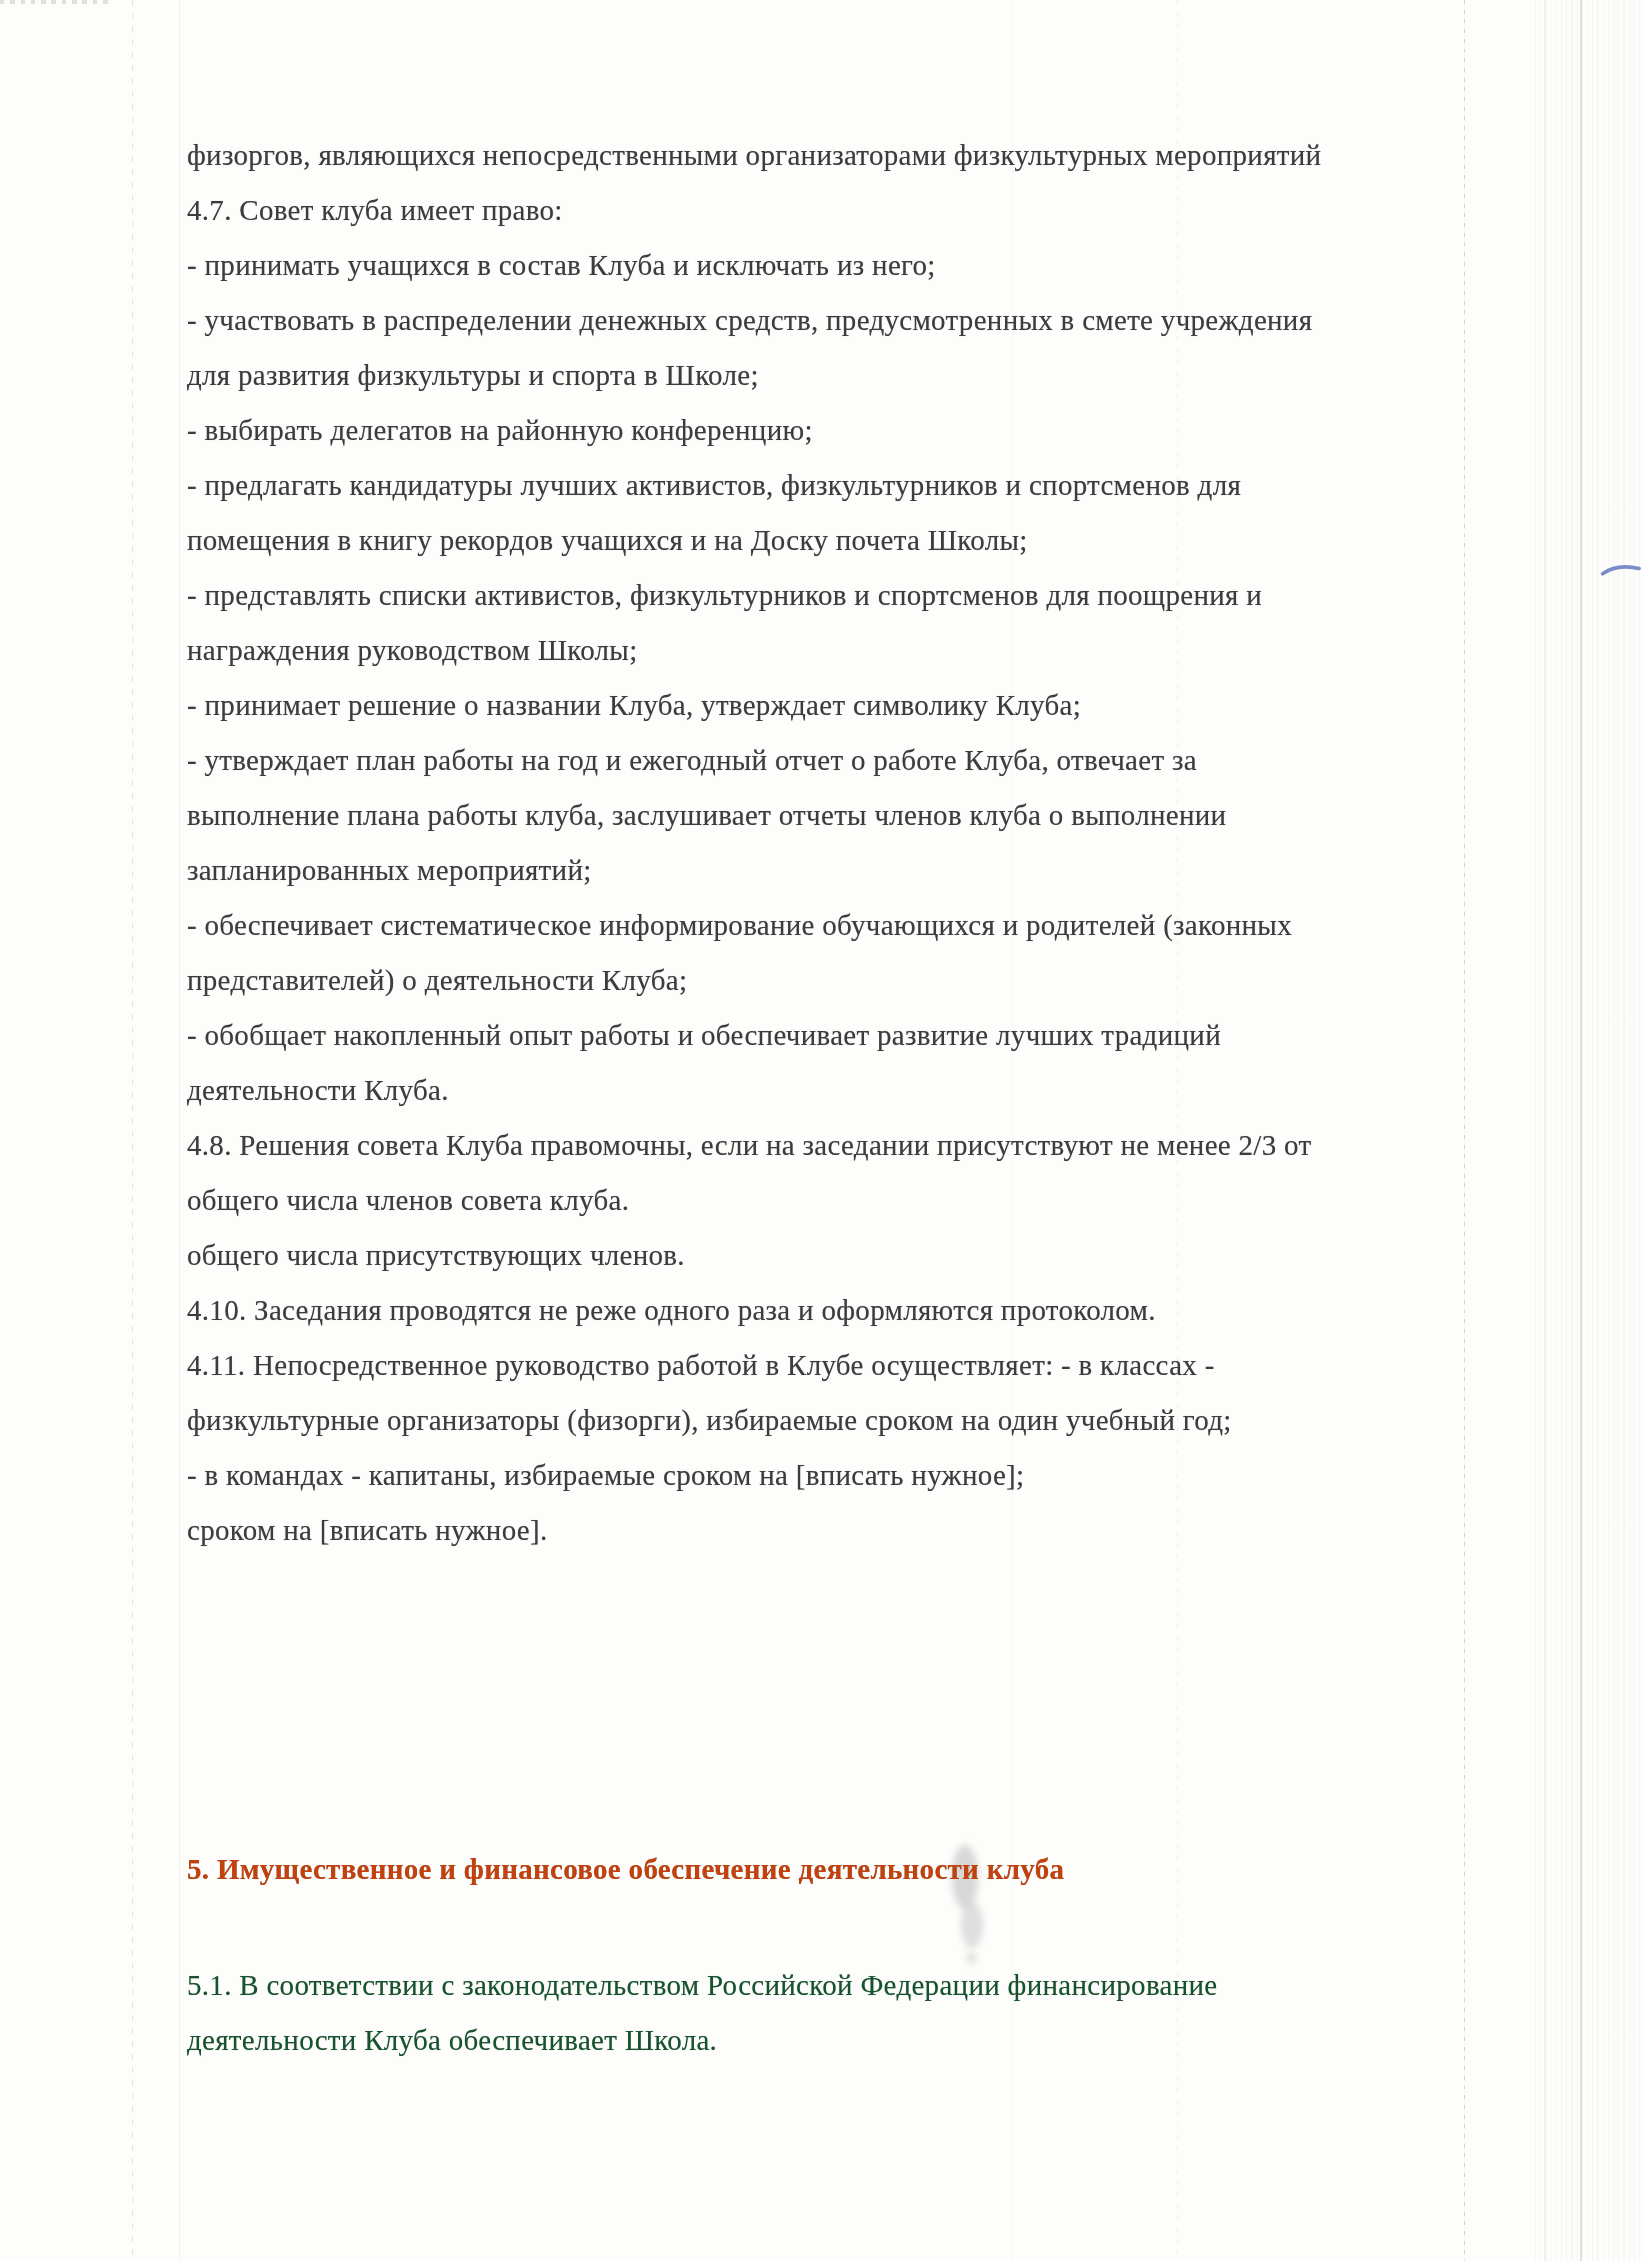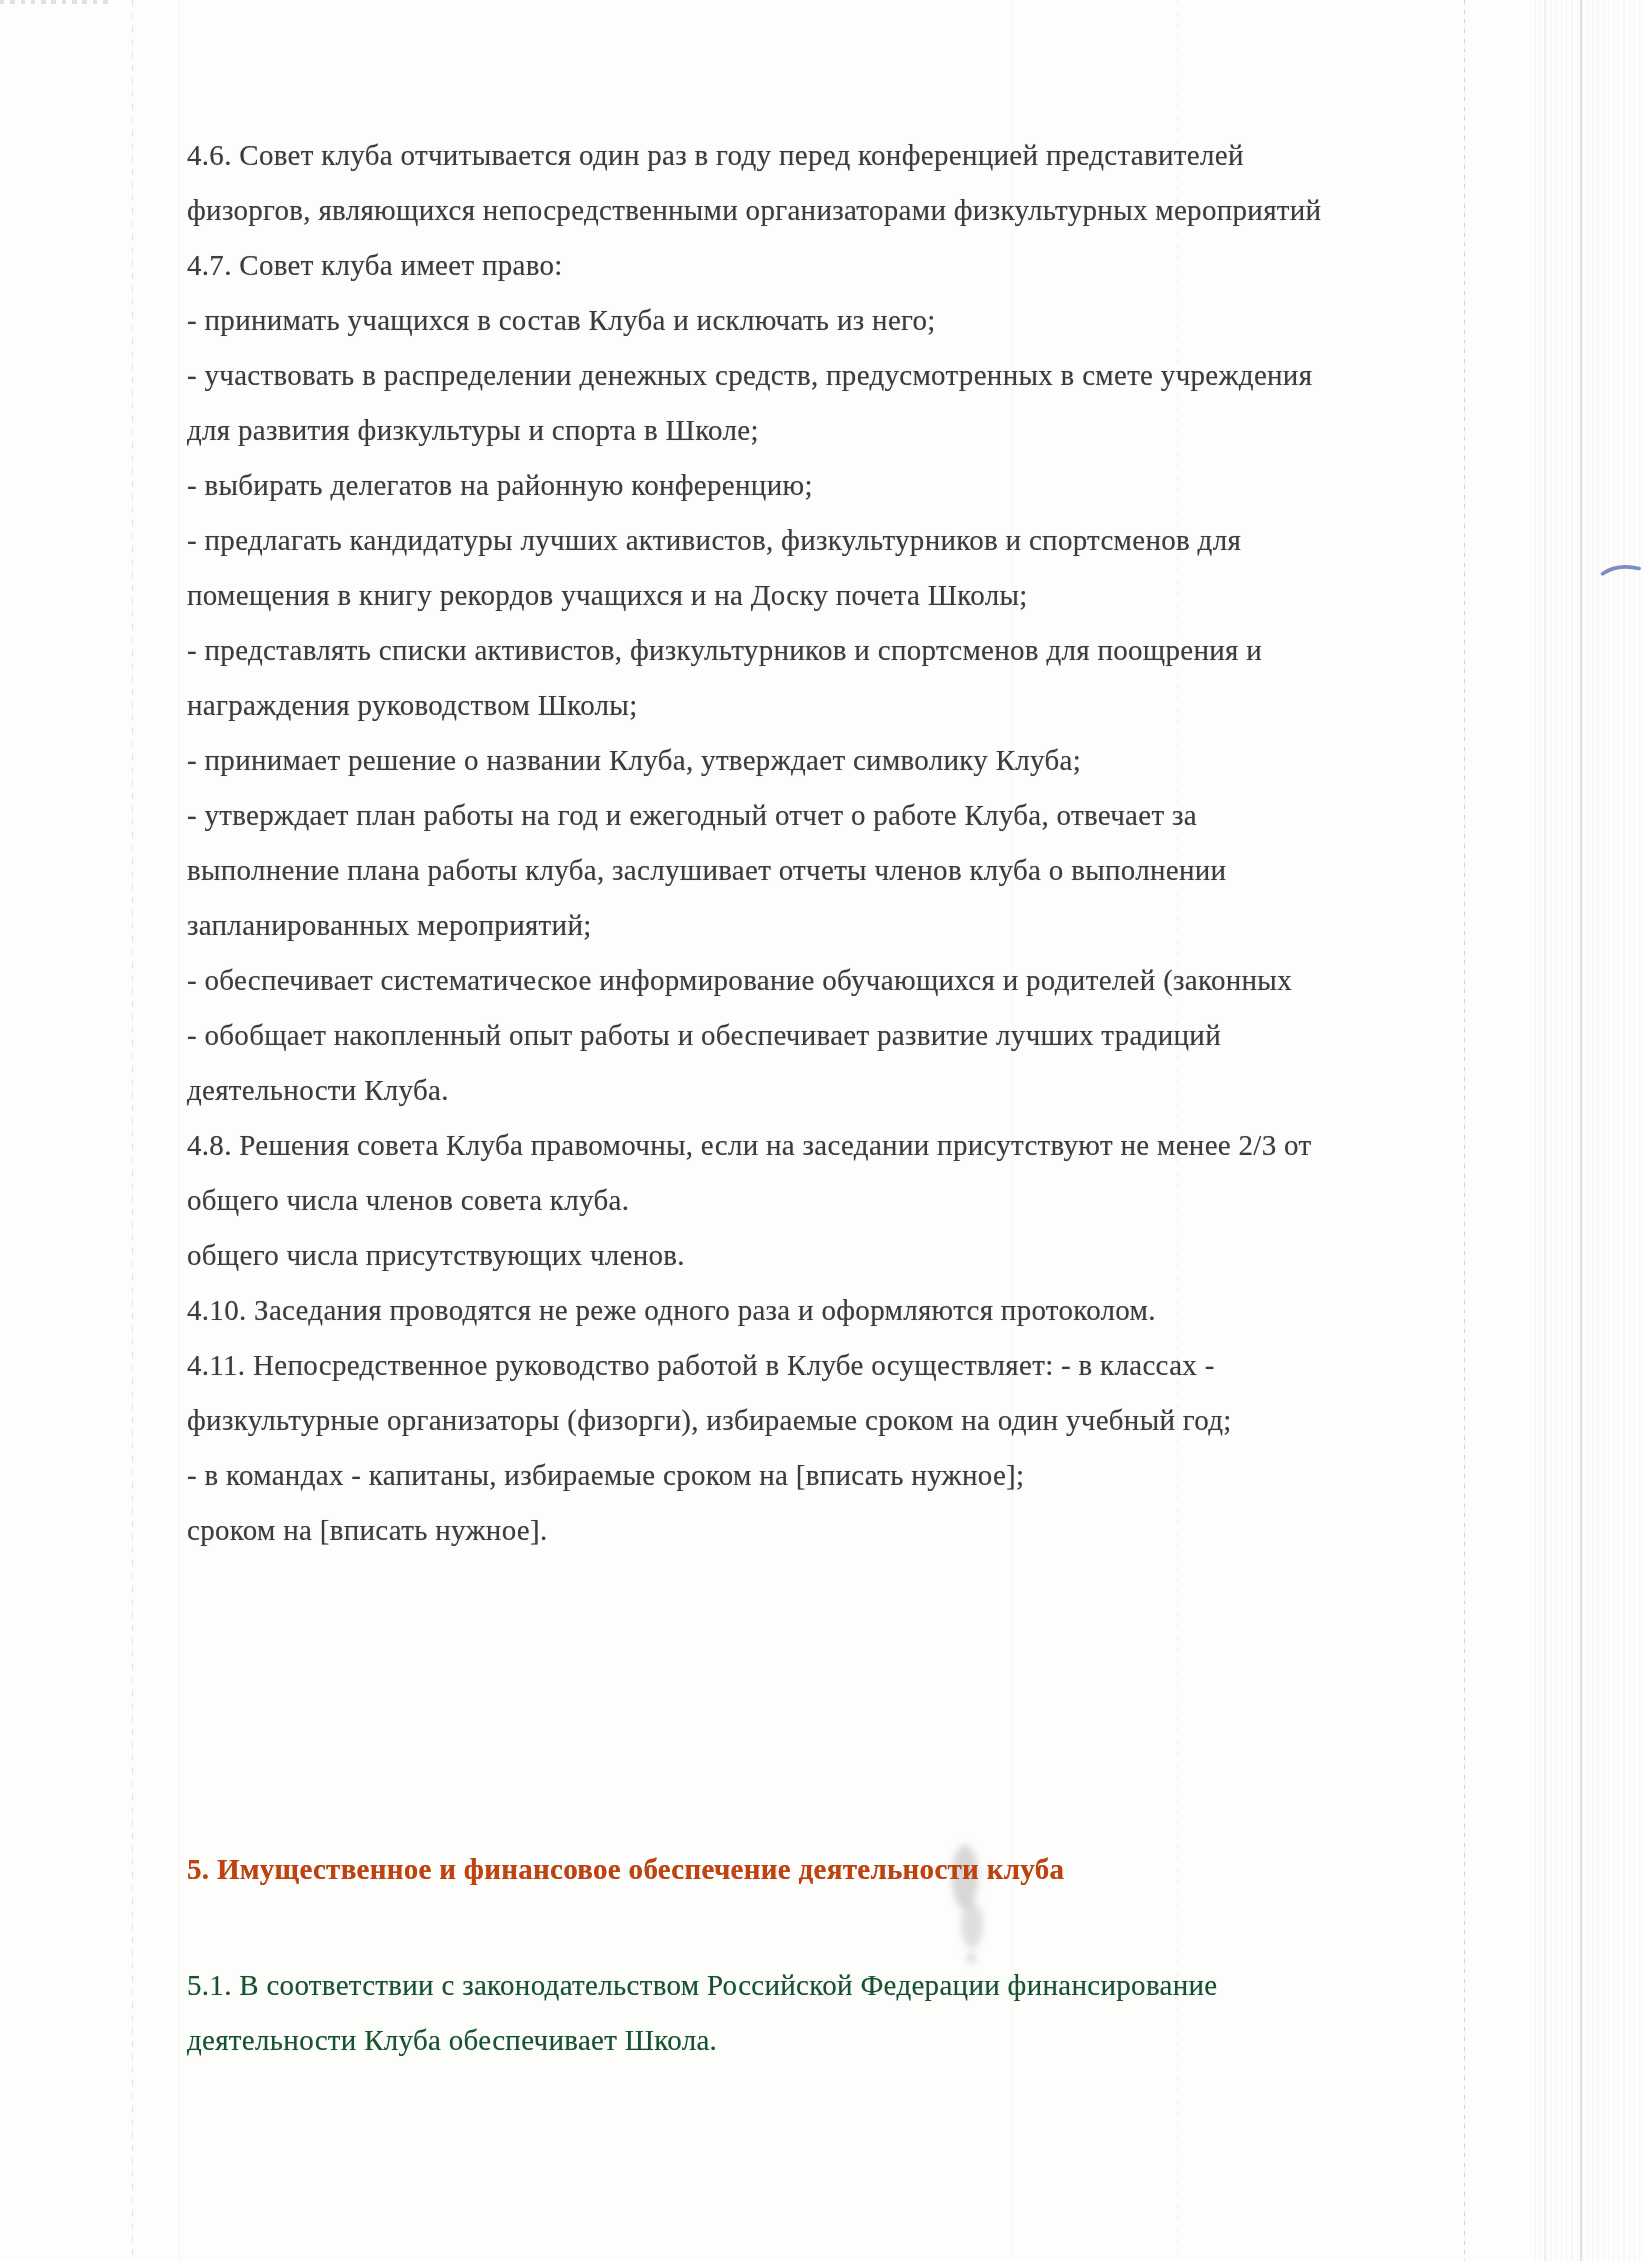--- a/index.html
+++ b/index.html
@@ -78,36 +78,36 @@
 
   <div class="smudge sm1"></div>
   <div class="smudge sm2"></div>
   <div class="smudge sm3"></div>
 
   <svg class="pen" width="43" height="17" viewBox="0 0 66 26">
     <path d="M4 18 C 18 8, 38 5, 60 10" fill="none" stroke="#5b6fbd" stroke-width="5.5" stroke-linecap="round" opacity="0.8"></path>
   </svg>
 
   <div class="textblock">
-    <div class="line">4.6. Совет клуба отчитывается один раз в году перед конференцией представителей</div>
     <div class="line">физоргов, являющихся непосредственными организаторами физкультурных мероприятий</div>
     <div class="line">4.7. Совет клуба имеет право:</div>
     <div class="line">- принимать учащихся в состав Клуба и исключать из него;</div>
     <div class="line">- участвовать в распределении денежных средств, предусмотренных в смете учреждения</div>
     <div class="line">для развития физкультуры и спорта в Школе;</div>
     <div class="line">- выбирать делегатов на районную конференцию;</div>
     <div class="line">- предлагать кандидатуры лучших активистов, физкультурников и спортсменов для</div>
     <div class="line">помещения в книгу рекордов учащихся и на Доску почета Школы;</div>
     <div class="line">- представлять списки активистов, физкультурников и спортсменов для поощрения и</div>
     <div class="line">награждения руководством Школы;</div>
     <div class="line">- принимает решение о названии Клуба, утверждает символику Клуба;</div>
     <div class="line">- утверждает план работы на год и ежегодный отчет о работе Клуба, отвечает за</div>
     <div class="line">выполнение плана работы клуба, заслушивает отчеты членов клуба о выполнении</div>
     <div class="line">запланированных мероприятий;</div>
     <div class="line">- обеспечивает систематическое информирование обучающихся и родителей (законных</div>
+    <div class="line">представителей) о деятельности Клуба;</div>
     <div class="line">- обобщает накопленный опыт работы и обеспечивает развитие лучших традиций</div>
     <div class="line">деятельности Клуба.</div>
     <div class="line">4.8. Решения совета Клуба правомочны, если на заседании присутствуют не менее 2/3 от</div>
     <div class="line">общего числа членов совета клуба.</div>
     <div class="line">общего числа присутствующих членов.</div>
     <div class="line">4.10. Заседания проводятся не реже одного раза и оформляются протоколом.</div>
     <div class="line">4.11. Непосредственное руководство работой в Клубе осуществляет: - в классах -</div>
     <div class="line">физкультурные организаторы (физорги), избираемые сроком на один учебный год;</div>
     <div class="line">- в командах - капитаны, избираемые сроком на [вписать нужное];</div>
     <div class="line">сроком на [вписать нужное].</div>

